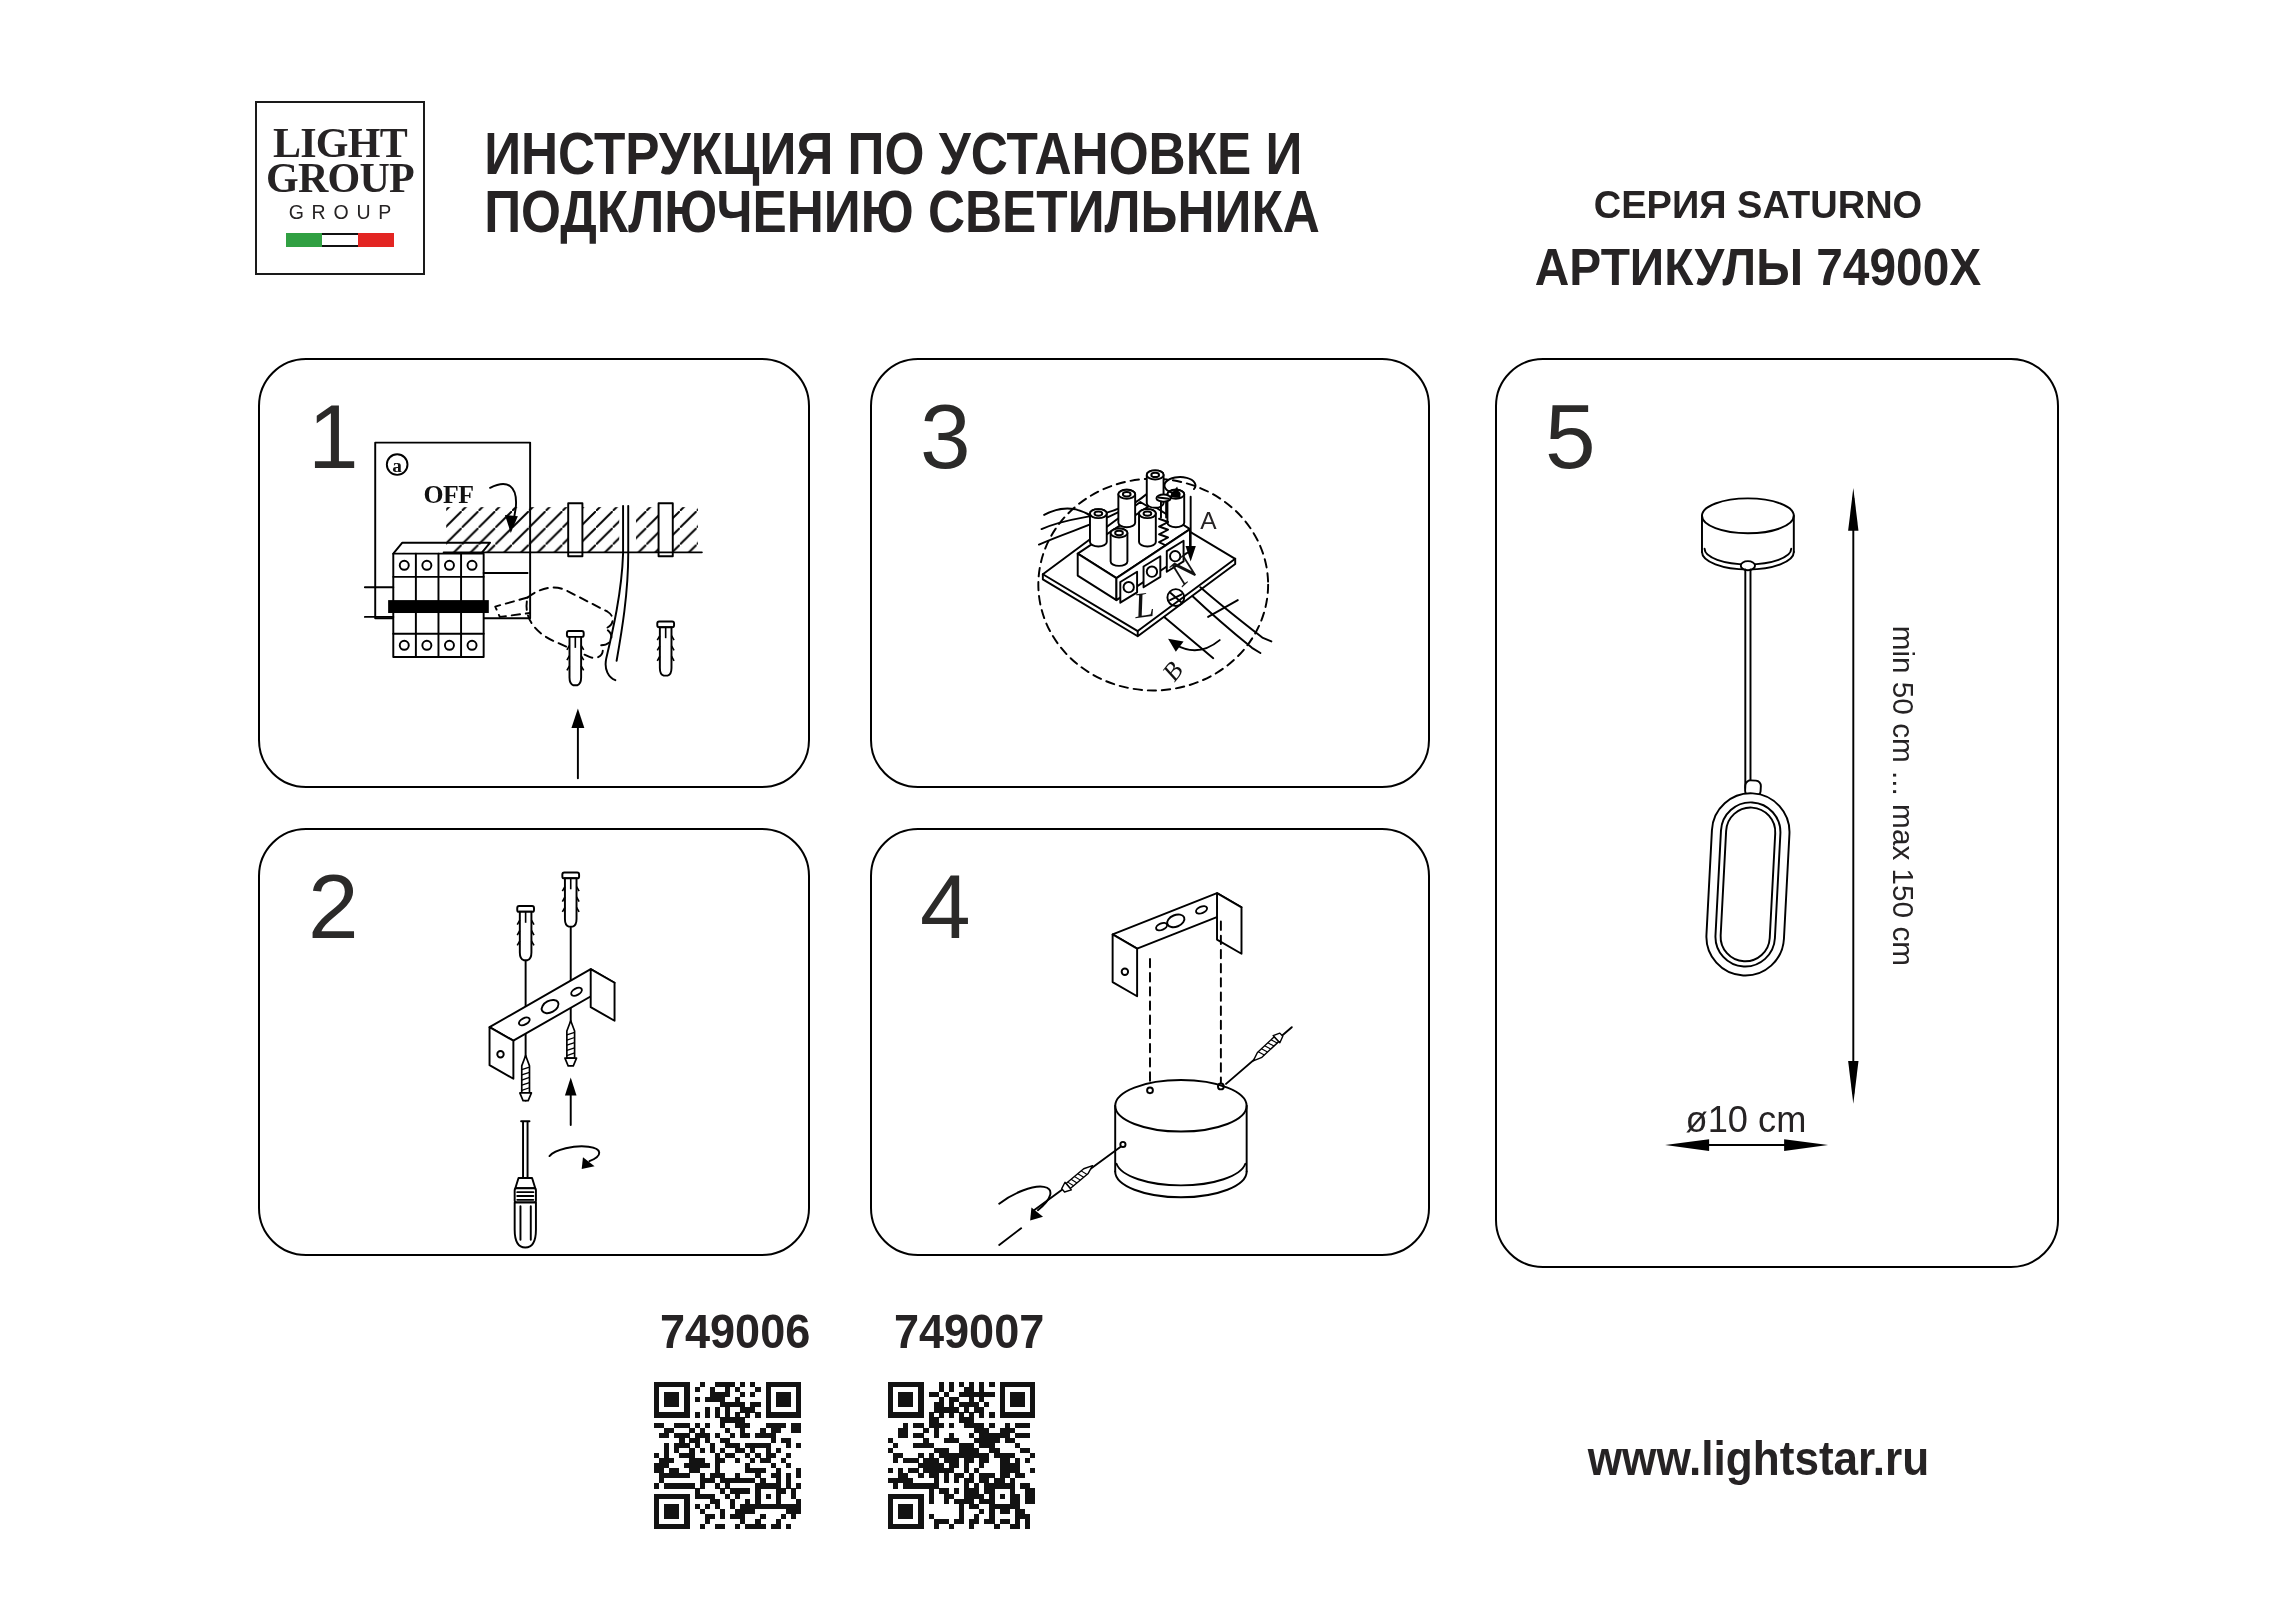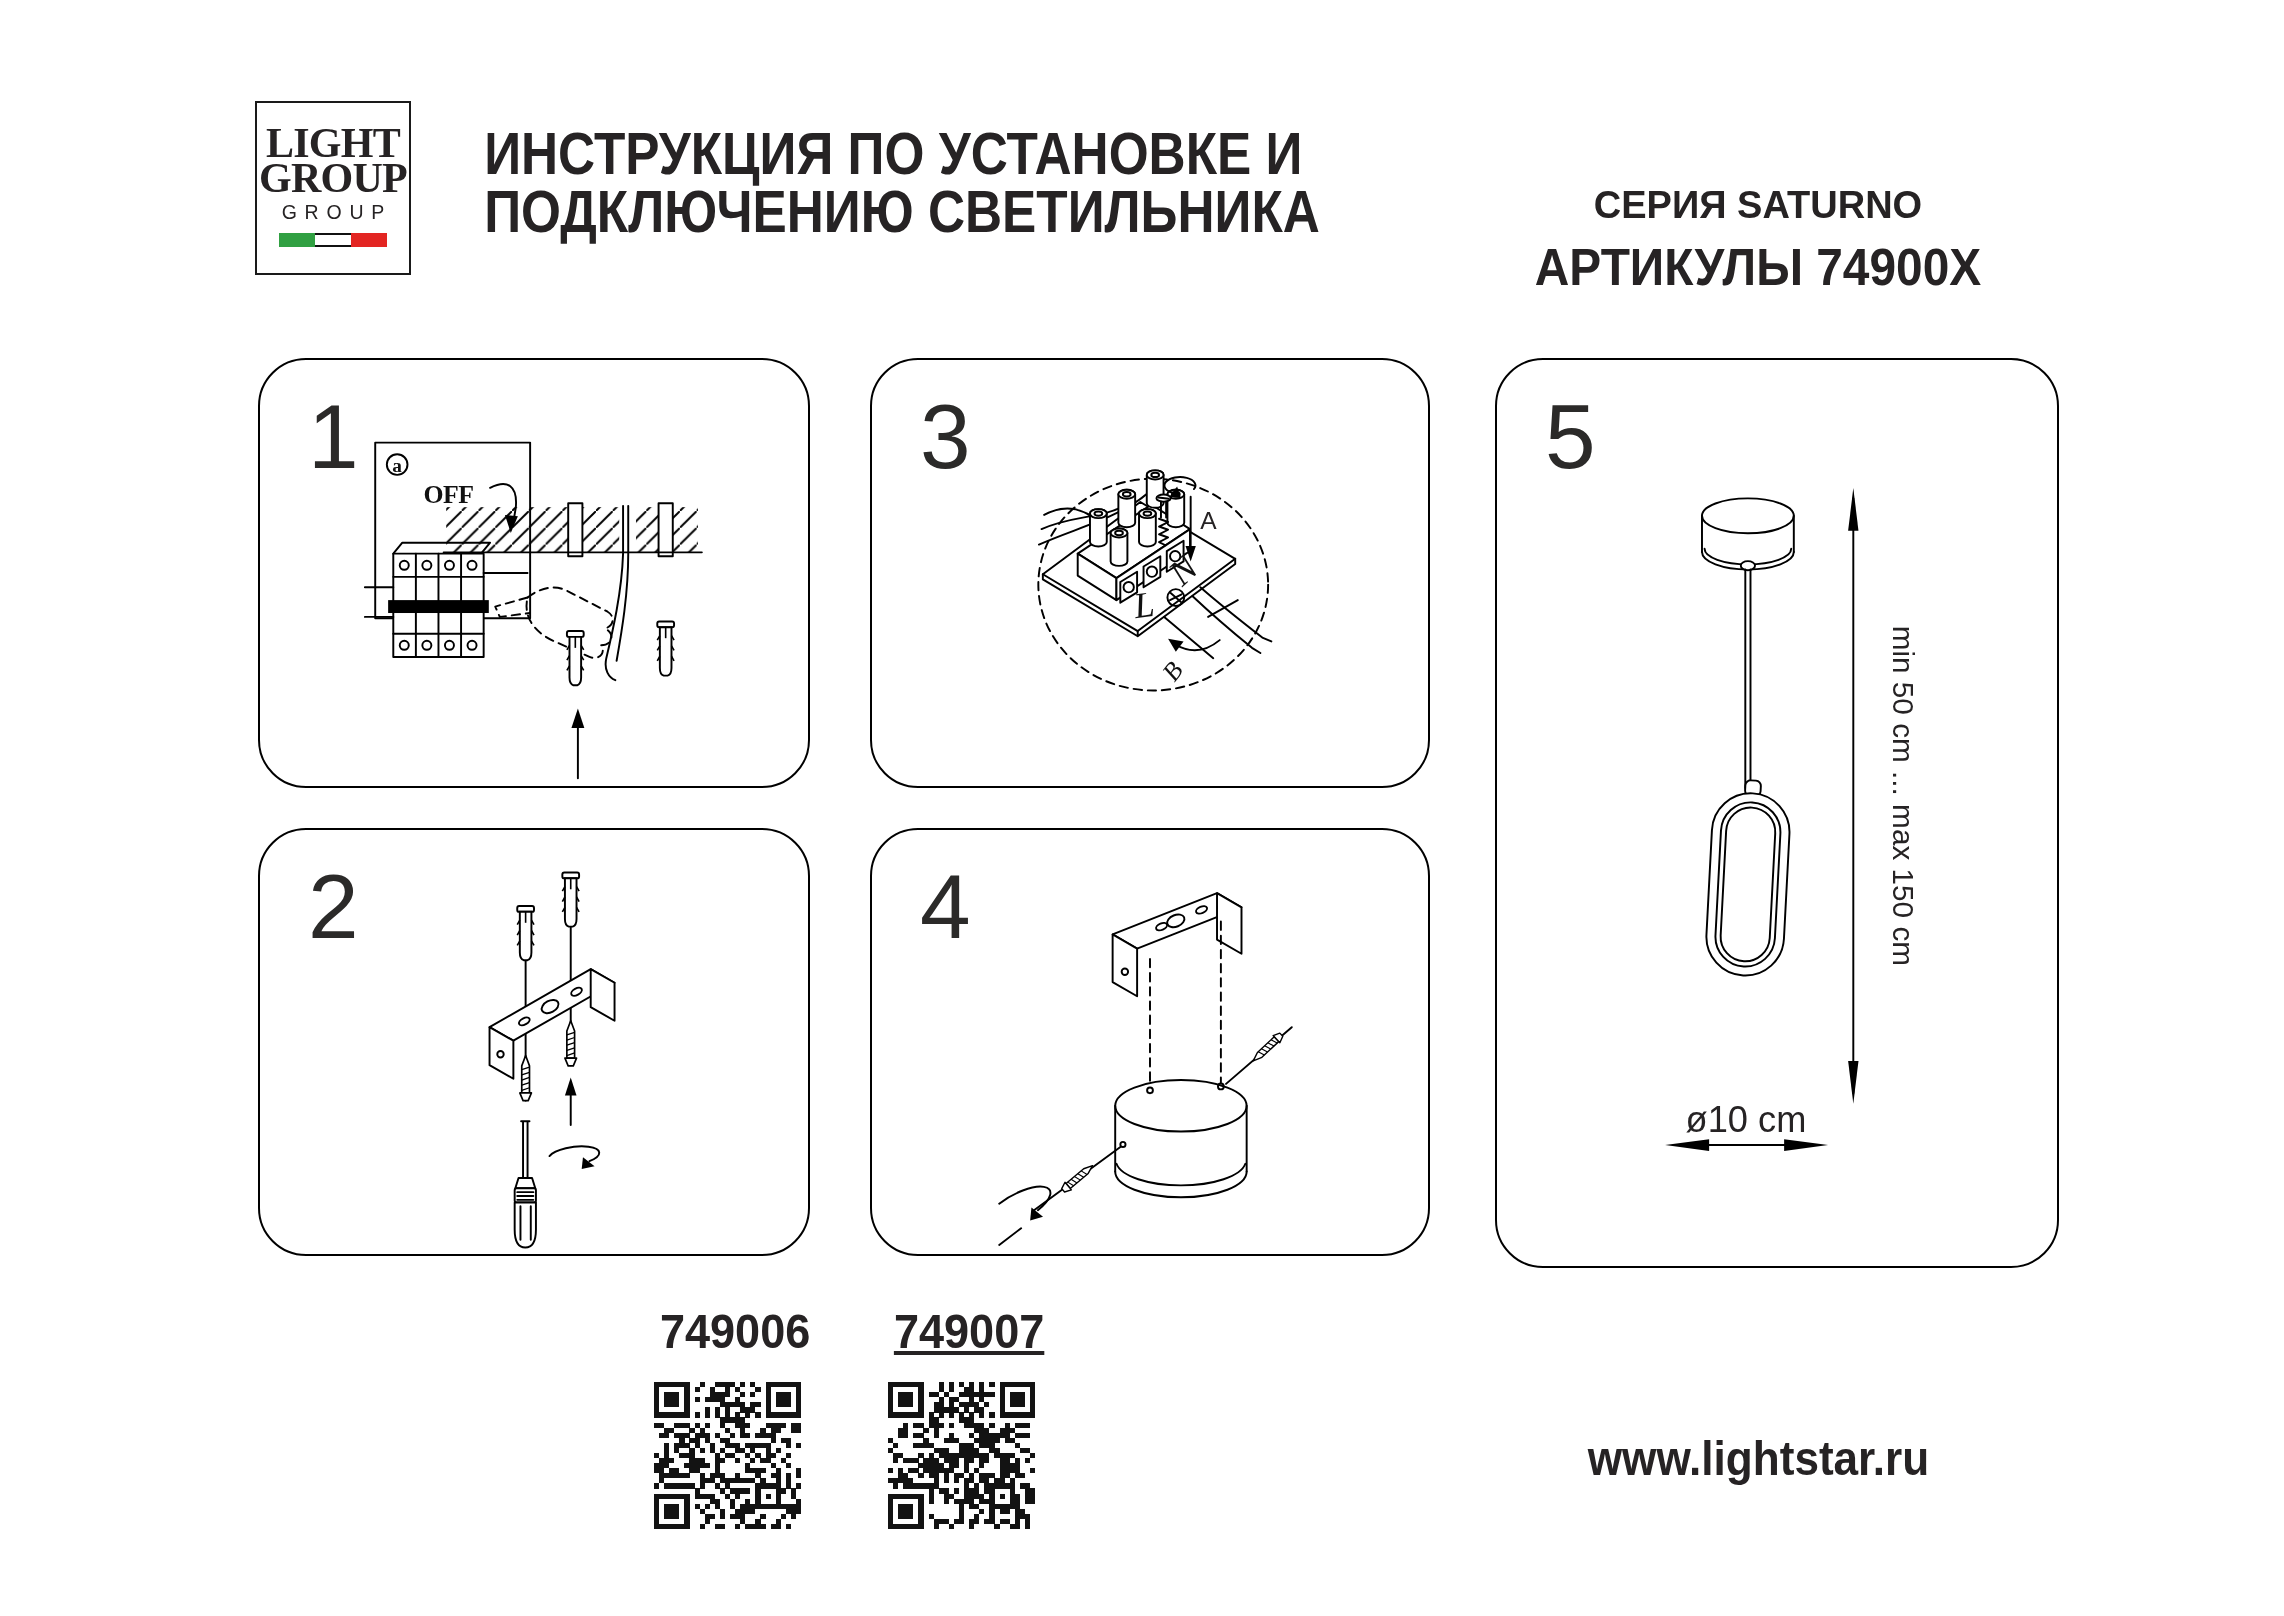--- a/index.html
+++ b/index.html
@@ -1,21 +1,21 @@
 <!DOCTYPE html>
 <html lang="ru" style="font-size:10.4px"><head>
 <meta charset="utf-8">
 <style>
   html,body{margin:0;padding:0;background:#fff;}
   body{width:2284px;height:1616px;position:relative;overflow:hidden;
        font-family:"Liberation Sans","DejaVu Sans",sans-serif;color:#262324;}
   .abs{position:absolute;}
 
   
-  .logo-box{left:255px;top:101px;width:156px;height:174px;border:2px solid #1a1a1a;
+  .logo-box{left:255px;top:101px;width:170px;height:174px;border:2px solid #1a1a1a;
             box-sizing:border-box;text-align:center;}
   .logo-word{font-family:"Liberation Serif","DejaVu Serif",serif;font-weight:700;
              font-size:42px;line-height:35px;letter-spacing:-0.7px;color:#262324;}
   .logo-word.first{margin-top:23.4px;}
   .logo-group{font-size:19.5px;letter-spacing:7.8px;padding-left:7.8px;margin-top:5px;
               font-weight:400;color:#262324;}
   .logo-flag{width:109px;height:13.7px;margin:8.5px auto 0;display:flex;}
   .logo-flag span{flex:1;height:100%;box-sizing:border-box;}
   .flag-w{border-top:2px solid #111;border-bottom:2px solid #111;background:#fff;}
 
@@ -40,21 +40,21 @@
   .art *{vector-effect:none;}
   .ln{stroke:#000;fill:none;stroke-width:3;stroke-linecap:round;stroke-linejoin:round;}
   .lnw{stroke:#000;fill:#fff;stroke-width:3;stroke-linejoin:round;}
   .fil{fill:#000;stroke:none;}
   .dash{stroke-dasharray:13 9;}
   .svgtxt{fill:#262324;stroke:none;font-family:"Liberation Sans",sans-serif;}
   .svgser{fill:#111;stroke:none;font-family:"Liberation Serif","DejaVu Serif",serif;}
 
   
   .qr-block{width:147px;text-align:center;}
-  #qr1{left:654px;top:1307px;text-align:center;} #qr2{left:888px;top:1307px;text-decoration:underline;}
+  #qr1{left:654px;top:1307px;text-align:center;} #qr2{left:888px;top:1307px;}
   .qr-label{font-weight:bold;font-size:49px;line-height:49px;white-space:nowrap;
             transform:scaleX(.92);transform-origin:center;}
   .qr-code{margin-top:26px;width:147px;height:147px;}
   .website{left:1498px;top:1430px;width:521px;text-align:center;font-weight:bold;
            font-size:49px;transform:scaleX(.9);transform-origin:center;white-space:nowrap;}
 </style>
 </head>
 <body>
 
 <svg width="0" height="0" style="position:absolute" aria-hidden="true">

